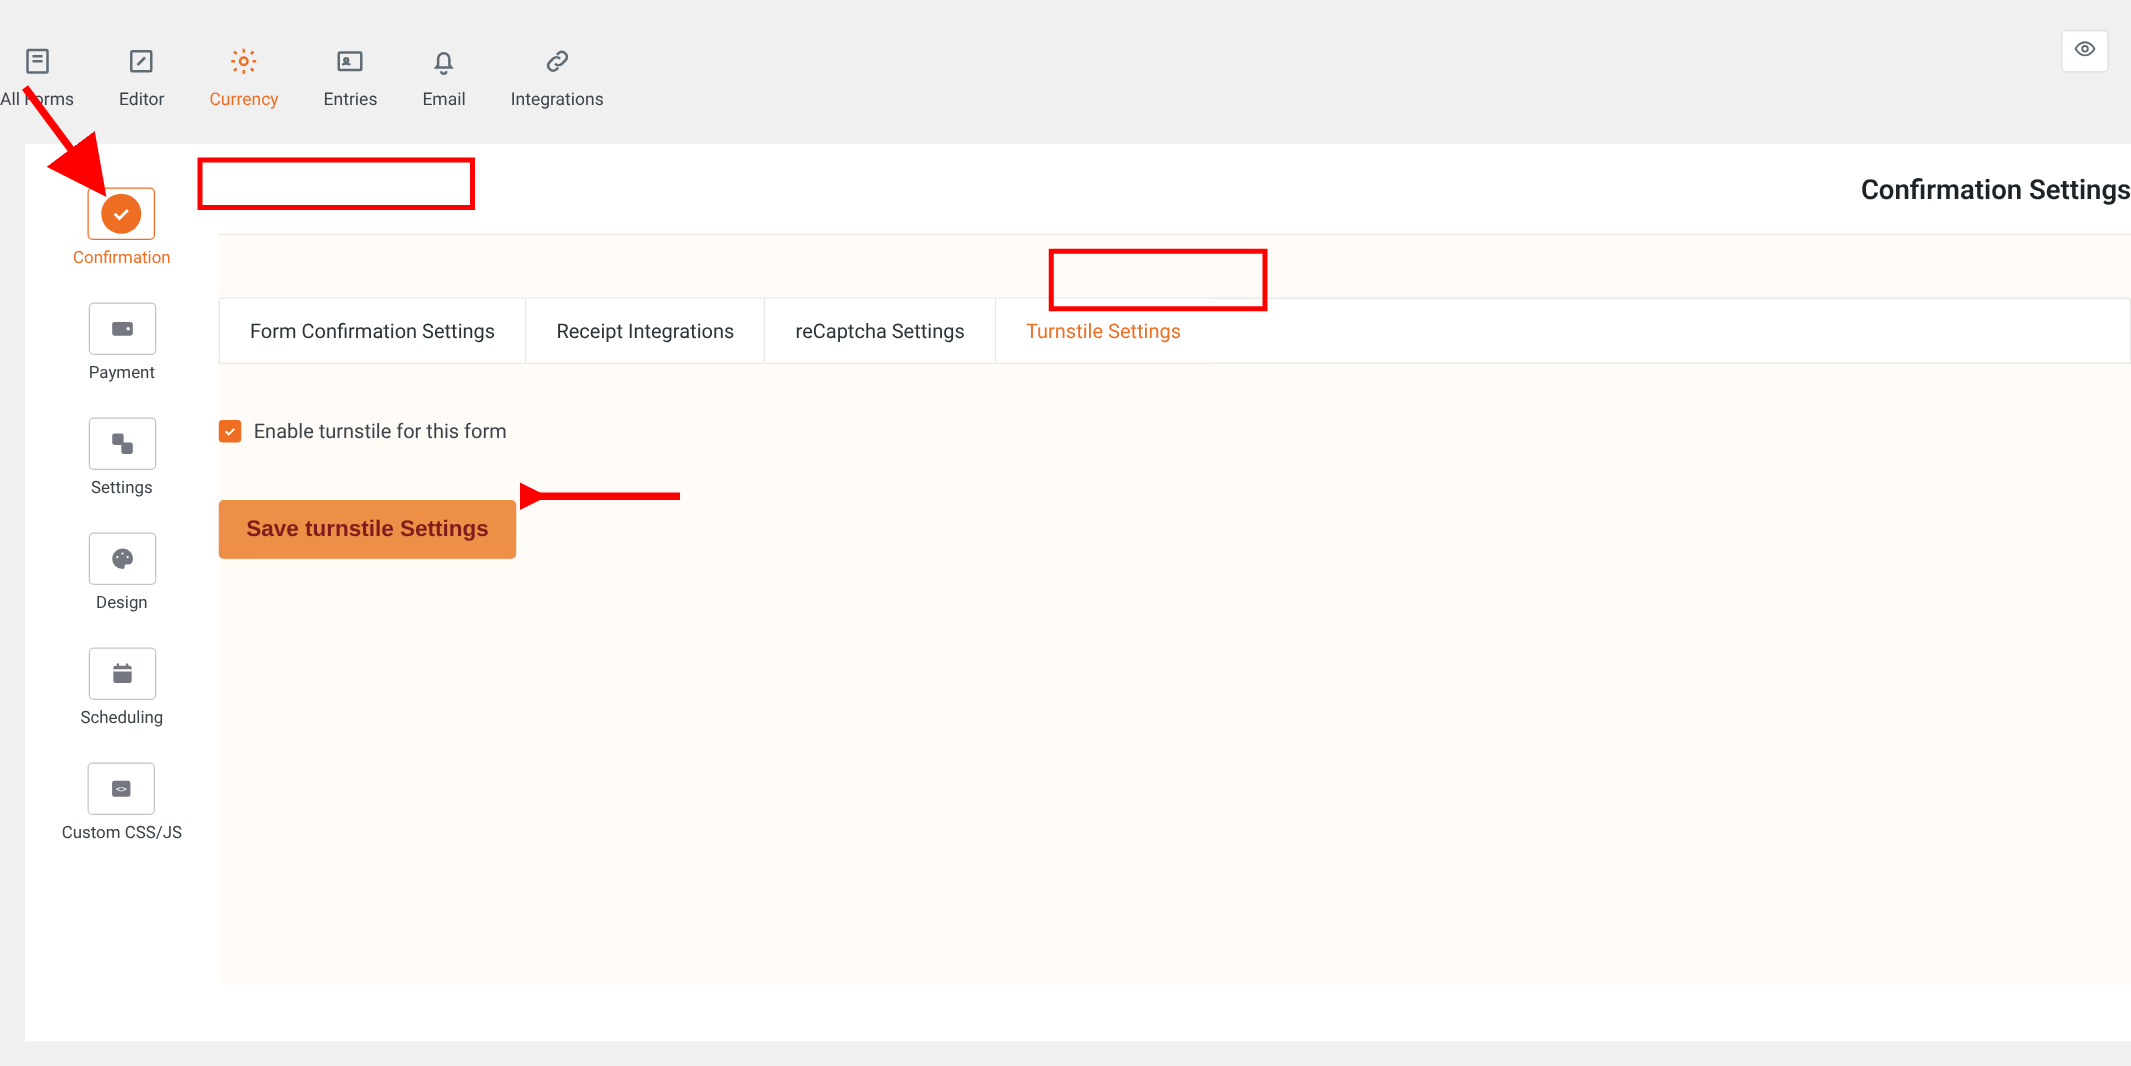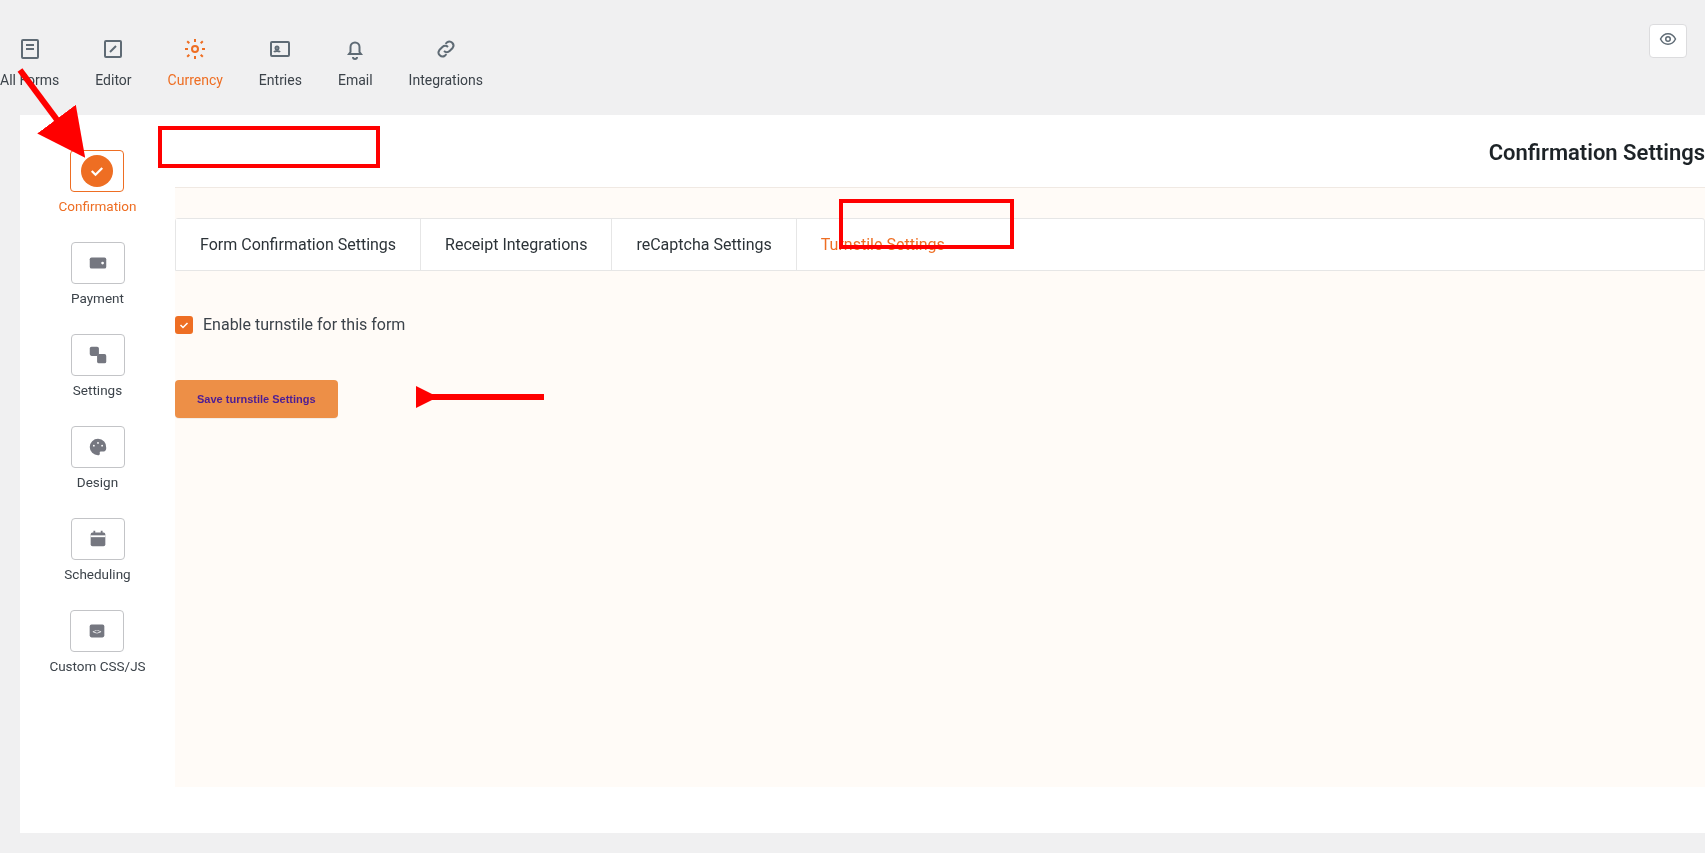--- a/index.html
+++ b/index.html
@@ -38,21 +38,21 @@
   .tabs { display: flex; background: #fff; border: 1px solid #e6e6e6; border-radius: 3px 3px 0 0; margin: 0 0 0 0; }
   .tab { padding: 16px 24px; font-size: 16px; color: #2c3338; cursor: pointer; border-right: 1px solid #e6e6e6; background: #fff; }
   .tab:last-child { border-right: none; }
   .tab.active { color: #ee6e23; }
   
   .checkbox-row { display: flex; align-items: center; gap: 10px; padding: 44px 0 0 0; }
   .check { width: 18px; height: 18px; border: 2px solid #ee6e23; border-radius: 3px; background: #ee6e23; display: flex; align-items: center; justify-content: center; cursor: pointer; }
   .check svg { width: 12px; height: 12px; stroke: #fff; fill: none; stroke-width: 3; }
   .check-label { font-size: 16px; color: #3c434a; }
   
-  .save-btn { margin-top: 46px; background: #ed8f47; color: #4c1d95; border: none; border-radius: 4px; padding: 13px 22px; font-size: 11px; font-weight: 600; cursor: pointer; box-shadow: 0 1px 0 rgba(0,0,0,.05); }
+  .save-btn { margin-top: 46px; background: #ed8f47; color: #7f1d1d; border: none; border-radius: 4px; padding: 13px 22px; font-size: 18px; font-weight: 600; cursor: pointer; box-shadow: 0 1px 0 rgba(0,0,0,.05); }
   
   
   .annot-box { position: absolute; border: 4px solid #ff0000; pointer-events: none; }
   .arrow { position: absolute; pointer-events: none; }
 </style>
 </head>
 <body>
 
 <div class="topnav">
   <div class="topnav-inner">
@@ -184,21 +184,21 @@
           </svg>
       </div>
       <span>Custom CSS/JS</span>
     </div>
   </div>
 
   <div class="content">
     <h2 class="page-title">Confirmation Settings</h2>
 
     <div class="panel">
-      <div style="padding:0 0 0 0;">
+      <div style="padding:0 0 0 0;margin-top:20px;">
         <div class="tabs" style="margin-left:0;">
           <div class="tab">Form Confirmation Settings</div>
           <div class="tab">Receipt Integrations</div>
           <div class="tab">reCaptcha Settings</div>
           <div class="tab active">Turnstile Settings</div>
         </div>
         
         <div class="checkbox-row">
           <div class="check">
             <svg viewBox="0 0 24 24">

